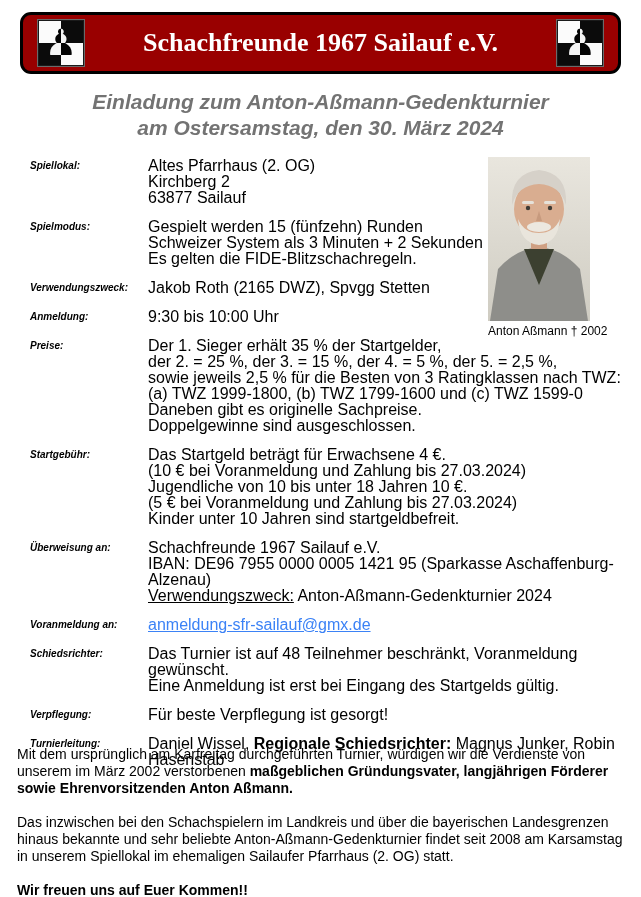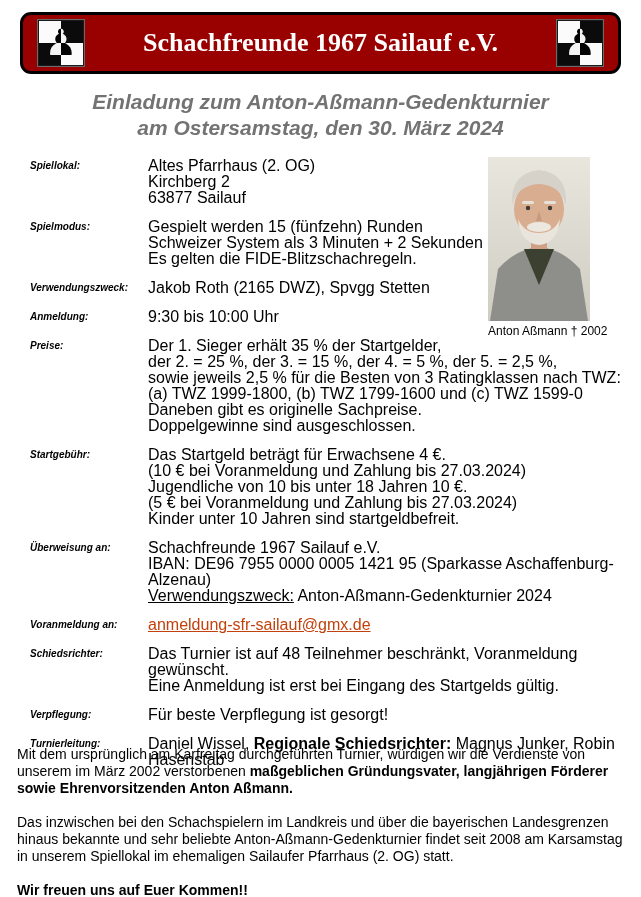--- a/index.html
+++ b/index.html
@@ -79,21 +79,21 @@
   .label {
     font-weight: bold;
     font-style: italic;
     font-size: 10px;
     line-height: 16px;
     white-space: nowrap;
   }
   .value { font-size: 16px; line-height: 16px; }
   .u { text-decoration: underline; }
   .b { font-weight: bold; }
-  a.email { color: #c2410c; text-decoration: underline; cursor: pointer; }
+  a.email { color: #3b82f6; text-decoration: underline; cursor: pointer; }
 
   
   .photo-block {
     position: absolute;
     left: 488px; top: 157px;
     width: 110px;
   }
   .photo-block svg { display: block; }
   .caption {
     margin-top: 3px;

